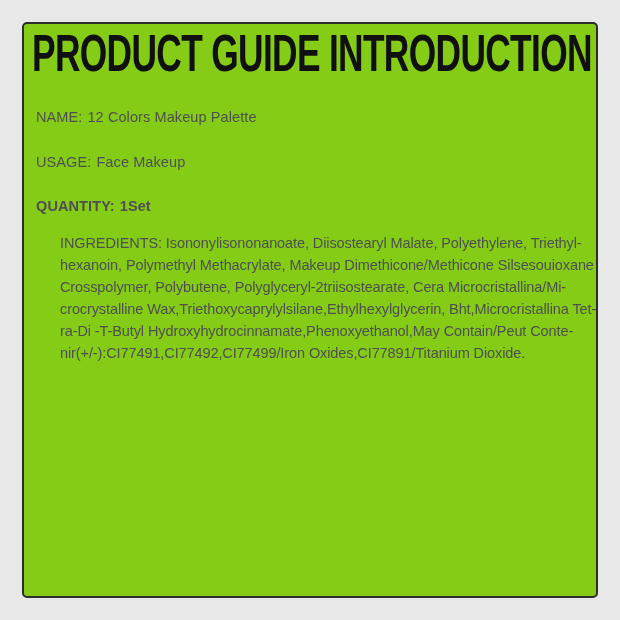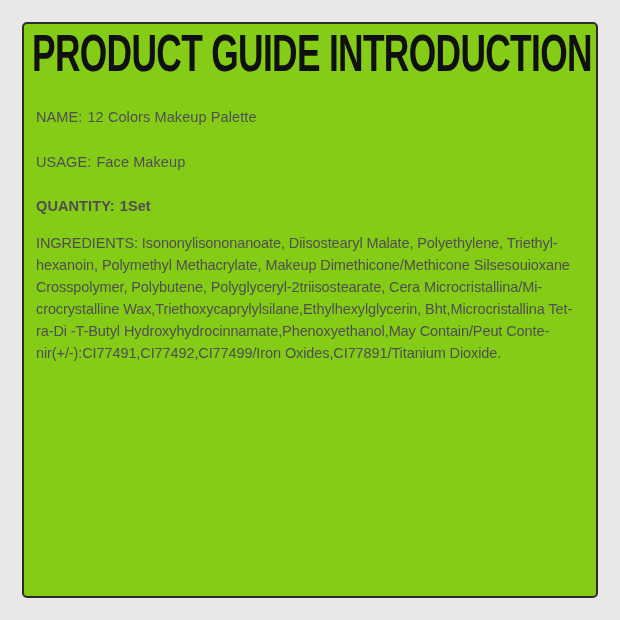--- a/index.html
+++ b/index.html
@@ -59,20 +59,21 @@
     left: 12px;
     top: 208px;
     width: 552px;
     font-size: 14.5px;
     line-height: 22px;
     color: #4f4f4f;
     letter-spacing: -0.1px;
   }
   .ing-line {
     white-space: nowrap;
+    margin-left: 24px;
   }
 </style>
 </head>
 <body>
 
 <div class="card">
 
   <h1 class="title">PRODUCT GUIDE INTRODUCTION</h1>
 
   <div class="field-row row-name">

